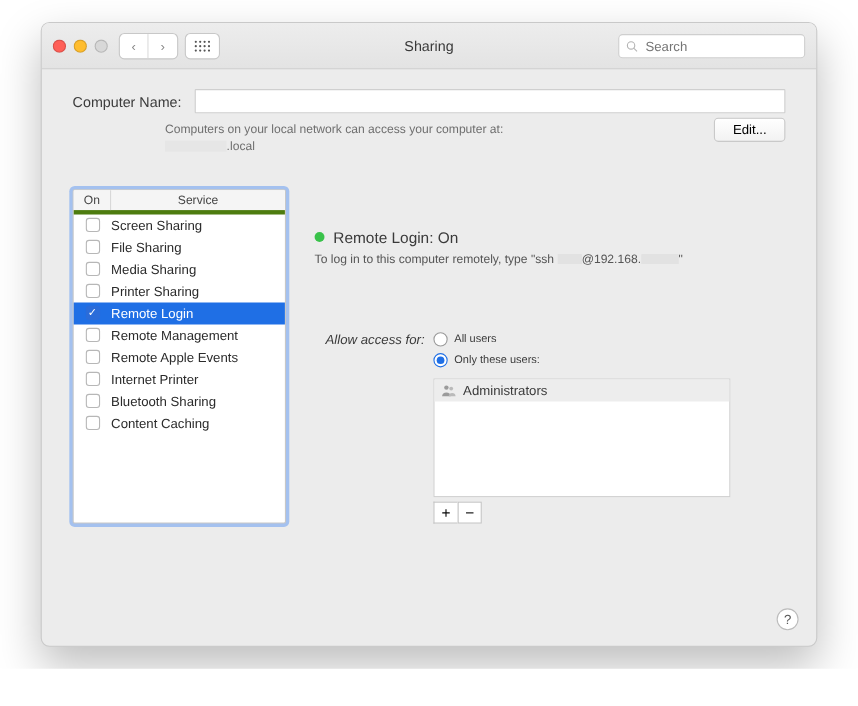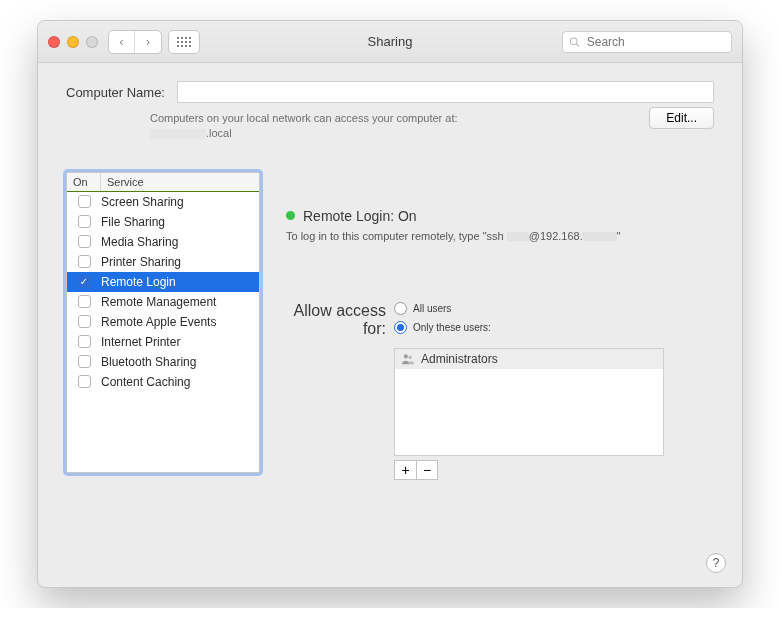--- a/index.html
+++ b/index.html
@@ -25,21 +25,21 @@
   .row-name { display:flex; align-items:center; gap:12px; margin-bottom:4px; }
   .label { font-size:13px; color:#3b3b3b; }
   .name-input { flex:1; height:22px; border:1px solid #cfcfcf; background:#fff; border-radius:1px; }
   .hint { font-size:11px; color:#6f6f6f; margin-left:84px; margin-top:4px; line-height:1.4; }
   .hint .blur { display:inline-block; width:56px; height:10px; background:#e6e6e6; vertical-align:middle; }
   .editbtn { height:22px; padding:0 16px; font-size:12px; border:1px solid #c9c9c9; border-radius:4px; background:linear-gradient(#fff,#f2f2f2); margin-left:auto; }
 
   .main { display:flex; gap:26px; margin-top:30px; align-items:flex-start; }
 
   .svc-box { width:194px; border:1px solid #c7c7c7; background:#fff; border-radius:2px; box-shadow:0 0 0 3px rgba(77,141,245,0.45); }
-  .svc-head { display:flex; font-size:11px; color:#444; border-bottom:1px solid #4d7c0f; background:#f5f5f5; }
+  .svc-head { display:flex; font-size:11px; color:#444; border-bottom:4px solid #4d7c0f; background:#f5f5f5;text-align:center; }
   .svc-head .c1 { width:34px; padding:3px 6px; border-right:1px solid #d8d8d8; }
   .svc-head .c2 { flex:1; padding:3px 6px; }
   .svc-list {  }
   .svc-row { display:flex; align-items:center; font-size:12px; color:#2b2b2b; height:20px; }
   .svc-row .cb { width:34px; display:flex; justify-content:center; }
   .chk { width:13px; height:13px; border:1px solid #b7b7b7; border-radius:3px; background:#fff; display:flex; align-items:center; justify-content:center; }
   .chk.on { background:#2b6cd9; border-color:#2b6cd9; }
   .chk.on::after { content:"✓"; color:#fff; font-size:10px; line-height:1; }
   .svc-row.sel { background:#1f6fe5; color:#fff; }
   .svc-spacer { height:80px; }
@@ -198,21 +198,21 @@
       <div class="detail">
         <div class="status">
           <span class="dotg"></span>
           <span>Remote Login: On</span>
         </div>
         <div class="ssh">
           <span>To log in to this computer remotely, type "ssh </span><span class="blur"></span><span>@192.168.</span><span class="blur2"></span><span>"</span>
         </div>
 
         <div class="access">
-          <span class="label" style="font-size:16px; width:100px; text-align:right;">Allow access for:</span>
+          <span class="label" style="font-size:12px; width:100px; text-align:right;font-style:italic;">Allow access for:</span>
           <div class="radio-col">
             <label class="radio">
                 <span class="rdot"></span>
                 <span>All users</span>
               </label>
             <label class="radio">
                 <span class="rdot on"></span>
                 <span>Only these users:</span>
               </label>
           </div>

